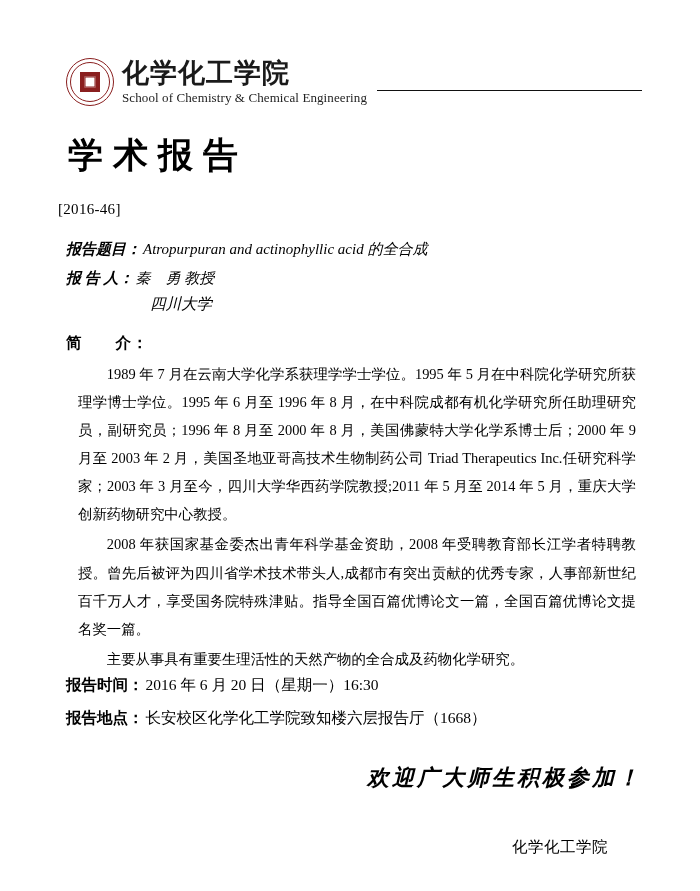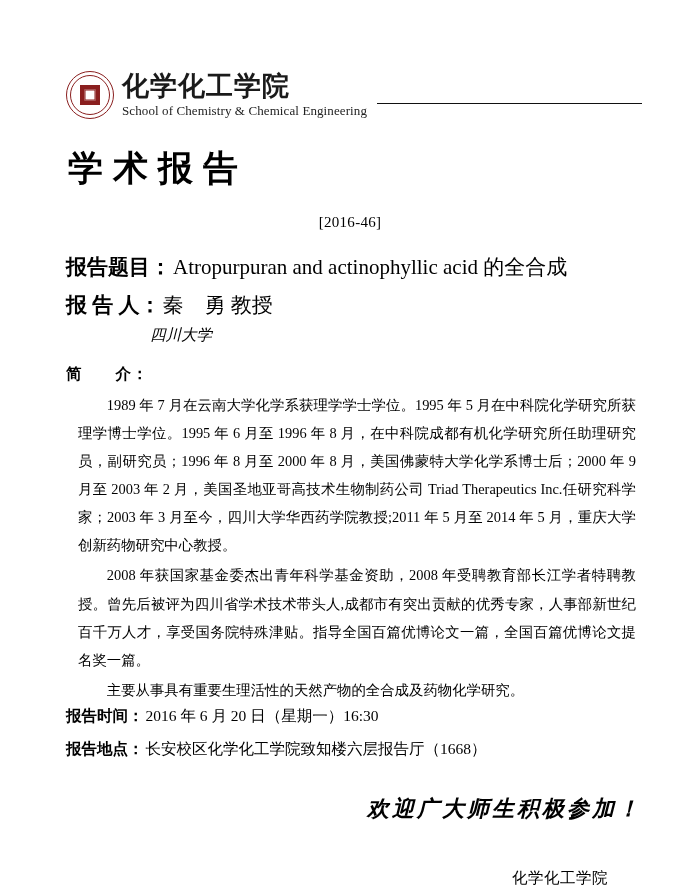--- a/index.html
+++ b/index.html
@@ -12,21 +12,21 @@
     background: #ffffff;
     font-family: "Liberation Serif", "DejaVu Serif", serif;
     color: #000000;
     overflow: hidden;
   }
   .page {
     position: relative;
     width: 700px;
     height: 667px;
     box-sizing: border-box;
-    padding: 13px 58px;
+    padding: 0 58px;
   }
 
   
   .logo-row {
     display: flex;
     align-items: center;
     padding-top: 58px;
     padding-left: 8px;
   }
   .seal {
@@ -102,36 +102,37 @@
   
   .doc-title {
     font-family: "DejaVu Serif", "Liberation Serif", serif;
     font-size: 35px;
     font-weight: bold;
     letter-spacing: 10px;
     margin-top: 26px;
     text-indent: 10px;
   }
   .doc-number {
-    text-align: center;
+    text-align: left;
     font-size: 15px;
     margin-top: 22px;
     letter-spacing: 0.3px;
   }
 
   
   .fields {
     margin-top: 22px;
     padding-left: 8px;
   }
   .field-row {
     display: flex;
     align-items: flex-end;
-    font-size: 21px;
+    font-size: 15px;
     margin-bottom: 10px;
+    font-style: italic;
   }
   .field-label {
     font-weight: bold;
     white-space: nowrap;
     flex: 0 0 auto;
   }
   .field-value {
     margin-left: 2px;
   }
   .field-sub {

